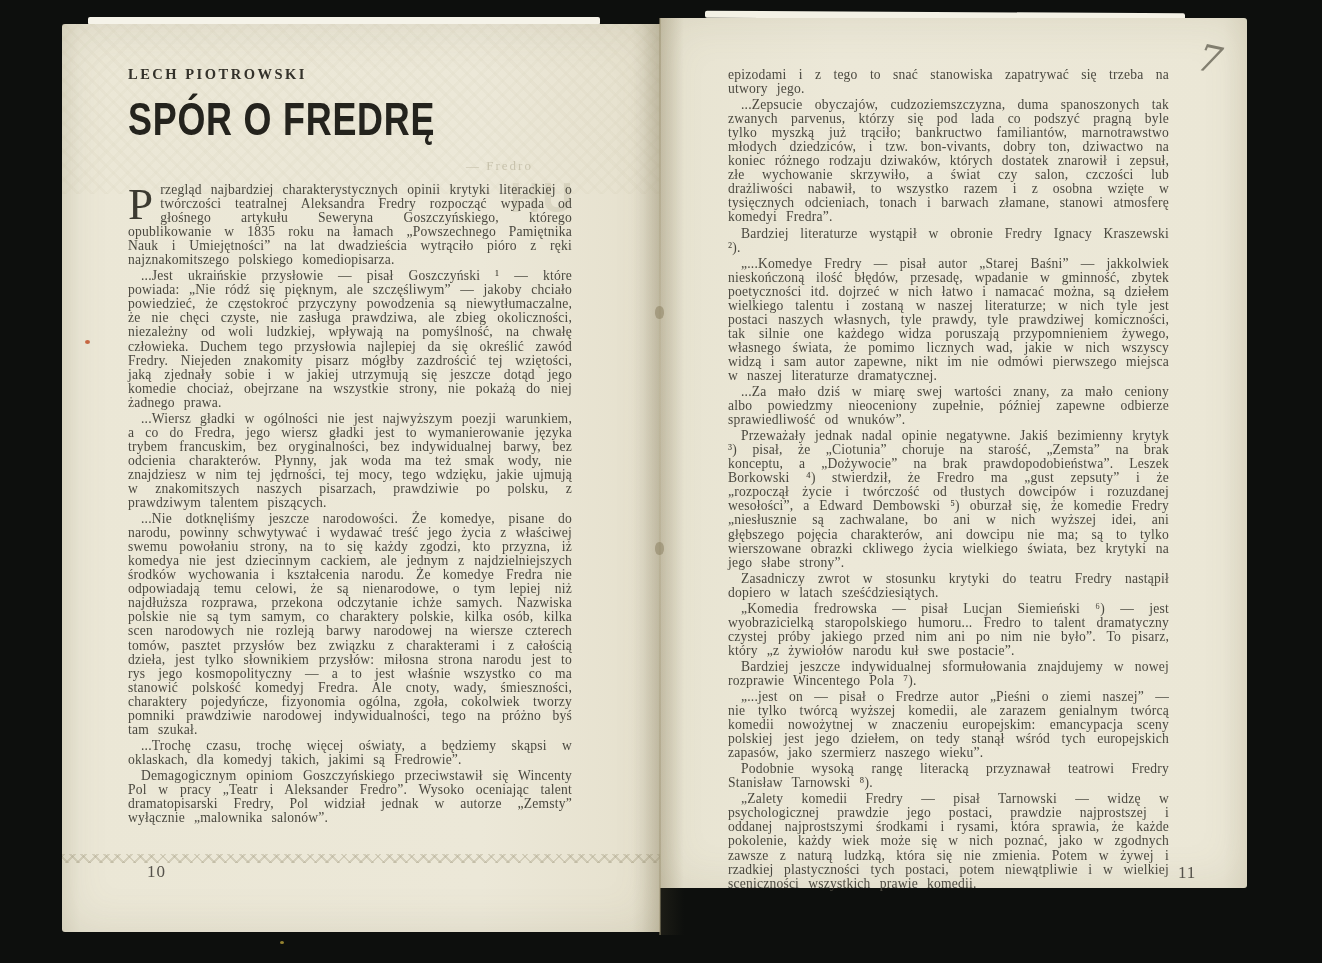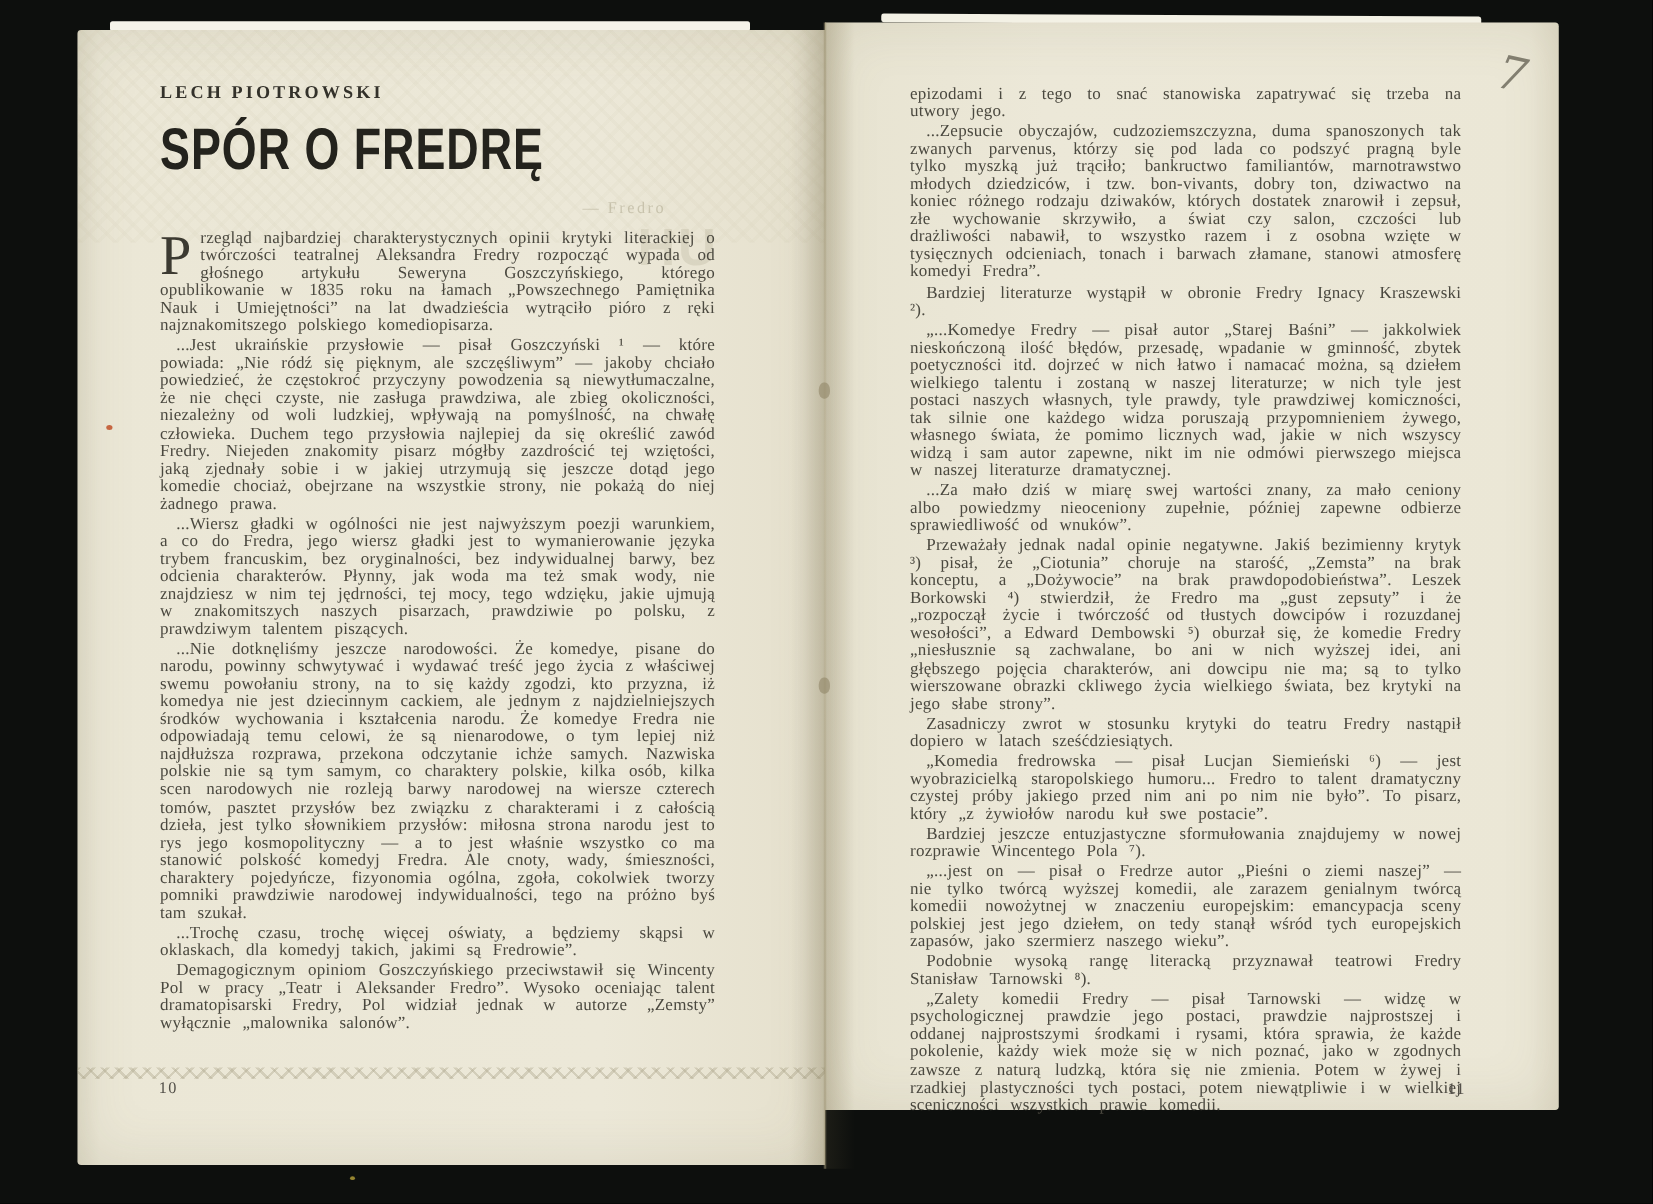--- a/index.html
+++ b/index.html
@@ -76,21 +76,21 @@
     font-size:13.6px; line-height:14.05px; color:#4a483f;
     text-align:justify; word-spacing:5.5px; letter-spacing:.2px;
   }
   .bodytext p { margin:0 0 2px; text-indent:13px; }
   .bodytext p.noindent { text-indent:0; }
   .bodytext p.stretch { text-align-last:justify; }
   .dropcap {
     float:left; font-size:45px; line-height:41px; padding:1px 7px 0 0;
     color:#3c3a31; font-weight:500;
   }
-  .pagenum { position:absolute; font-size:13px; color:#54514a; letter-spacing:1px; }
+  .pagenum { position:absolute; font-size:17px; color:#54514a; letter-spacing:1px;margin-left:20px; }
   .pagenum-left { left:65px; top:838px; }
   .pagenum-right { left:498px; top:845px;text-align:center; }
 
   .hand-mark {
     position:absolute; left:1198px; top:38px;
     font-family:"DejaVu Serif",serif; font-style:italic; font-size:37px;
     color:rgba(112,108,94,.85); transform:rotate(12deg);
   }
 </style>
 </head>
@@ -128,21 +128,21 @@
     <div class="content-right">
       <div class="bodytext">
         <p class="noindent">epizodami i z tego to snać stanowiska zapatrywać się trzeba na utwory jego.</p>
         <p>...Zepsucie obyczajów, cudzoziemszczyzna, duma spanoszonych tak zwanych parvenus, którzy się pod lada co podszyć pragną byle tylko myszką już trąciło; bankructwo familiantów, marnotrawstwo młodych dziedziców, i tzw. bon-vivants, dobry ton, dziwactwo na koniec różnego rodzaju dziwaków, których dostatek znarowił i zepsuł, złe wychowanie skrzywiło, a świat czy salon, czczości lub drażliwości nabawił, to wszystko razem i z osobna wzięte w tysięcznych odcieniach, tonach i barwach złamane, stanowi atmosferę komedyi Fredra”.</p>
         <p>Bardziej literaturze wystąpił w obronie Fredry Ignacy Kraszewski ²).</p>
         <p>„...Komedye Fredry — pisał autor „Starej Baśni” — jakkolwiek nieskończoną ilość błędów, przesadę, wpadanie w gminność, zbytek poetyczności itd. dojrzeć w nich łatwo i namacać można, są dziełem wielkiego talentu i zostaną w naszej literaturze; w nich tyle jest postaci naszych własnych, tyle prawdy, tyle prawdziwej komiczności, tak silnie one każdego widza poruszają przypomnieniem żywego, własnego świata, że pomimo licznych wad, jakie w nich wszyscy widzą i sam autor zapewne, nikt im nie odmówi pierwszego miejsca w naszej literaturze dramatycznej.</p>
         <p>...Za mało dziś w miarę swej wartości znany, za mało ceniony albo powiedzmy nieoceniony zupełnie, później zapewne odbierze sprawiedliwość od wnuków”.</p>
         <p>Przeważały jednak nadal opinie negatywne. Jakiś bezimienny krytyk ³) pisał, że „Ciotunia” choruje na starość, „Zemsta” na brak konceptu, a „Dożywocie” na brak prawdopodobieństwa”. Leszek Borkowski ⁴) stwierdził, że Fredro ma „gust zepsuty” i że „rozpoczął życie i twórczość od tłustych dowcipów i rozuzdanej wesołości”, a Edward Dembowski ⁵) oburzał się, że komedie Fredry „niesłusznie są zachwalane, bo ani w nich wyższej idei, ani głębszego pojęcia charakterów, ani dowcipu nie ma; są to tylko wierszowane obrazki ckliwego życia wielkiego świata, bez krytyki na jego słabe strony”.</p>
         <p>Zasadniczy zwrot w stosunku krytyki do teatru Fredry nastąpił dopiero w latach sześćdziesiątych.</p>
         <p>„Komedia fredrowska — pisał Lucjan Siemieński ⁶) — jest wyobrazicielką staropolskiego humoru... Fredro to talent dramatyczny czystej próby jakiego przed nim ani po nim nie było”. To pisarz, który „z żywiołów narodu kuł swe postacie”.</p>
-        <p>Bardziej jeszcze entuzjastyczne sformułowania znajdujemy w nowej rozprawie Wincentego Pola ⁷).</p>
+        <p>Bardziej jeszcze indywidualnej sformułowania znajdujemy w nowej rozprawie Wincentego Pola ⁷).</p>
         <p>„...jest on — pisał o Fredrze autor „Pieśni o ziemi naszej” — nie tylko twórcą wyższej komedii, ale zarazem genialnym twórcą komedii nowożytnej w znaczeniu europejskim: emancypacja sceny polskiej jest jego dziełem, on tedy stanął wśród tych europejskich zapasów, jako szermierz naszego wieku”.</p>
         <p>Podobnie wysoką rangę literacką przyznawał teatrowi Fredry Stanisław Tarnowski ⁸).</p>
         <p>„Zalety komedii Fredry — pisał Tarnowski — widzę w psychologicznej prawdzie jego postaci, prawdzie najprostszej i oddanej najprostszymi środkami i rysami, która sprawia, że każde pokolenie, każdy wiek może się w nich poznać, jako w zgodnych zawsze z naturą ludzką, która się nie zmienia. Potem w żywej i rzadkiej plastyczności tych postaci, potem niewątpliwie i w wielkiej sceniczności wszystkich prawie komedii.</p>
       </div>
     </div>
     <div class="pagenum pagenum-right">11</div>
   </div>
 
   <div class="gutter-shadow-l"></div>
   <div class="gutter-shadow-r"></div>

